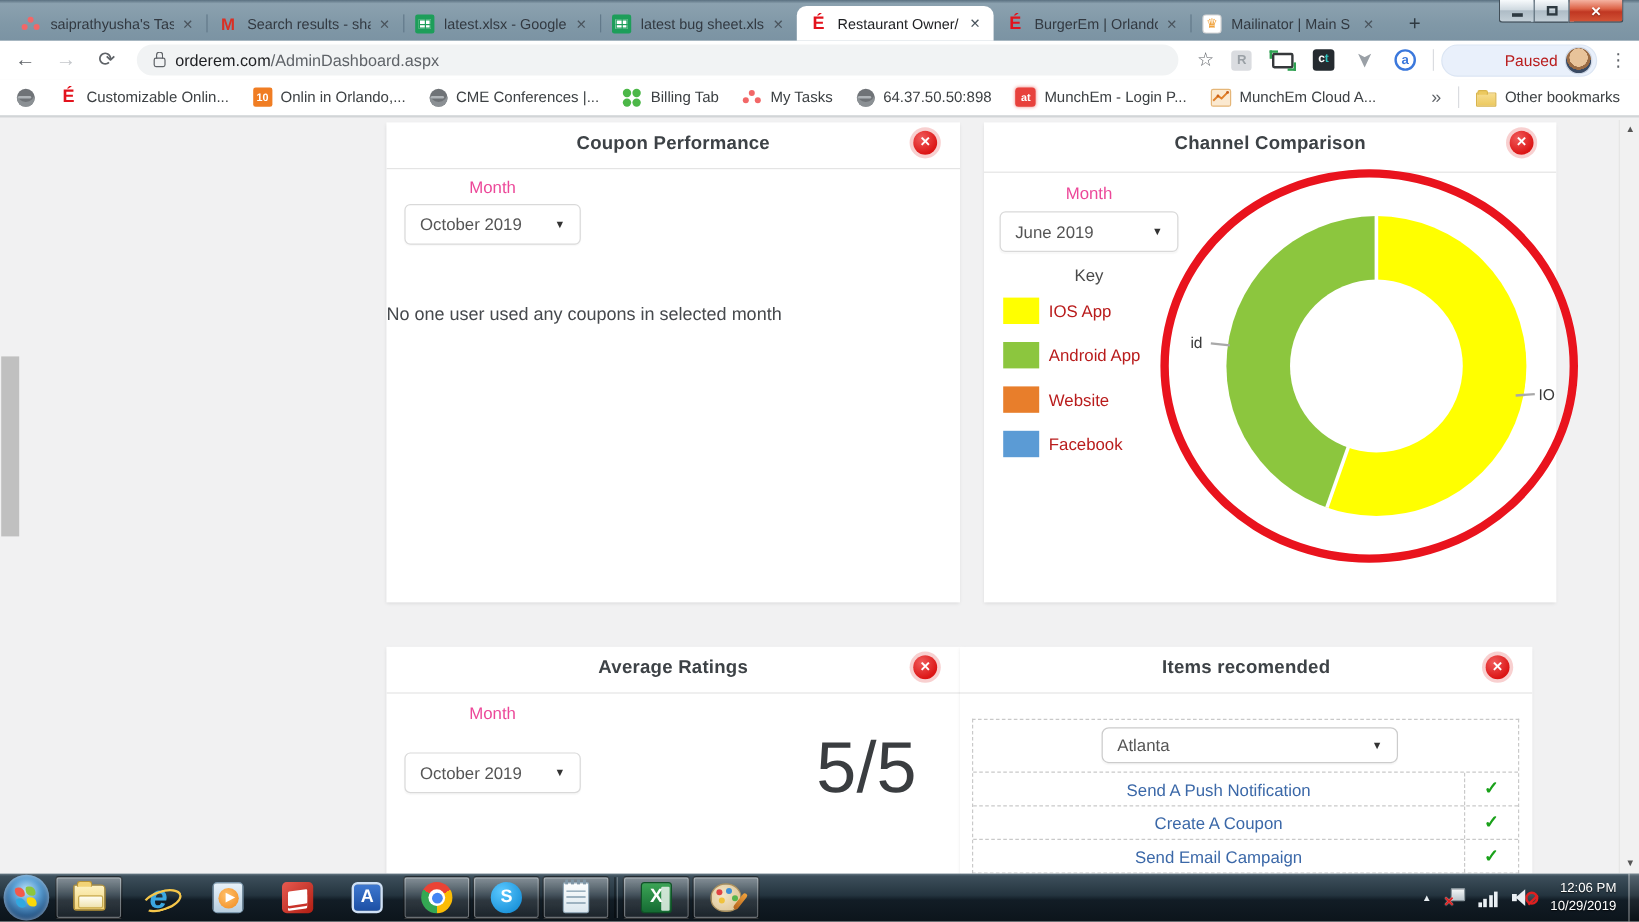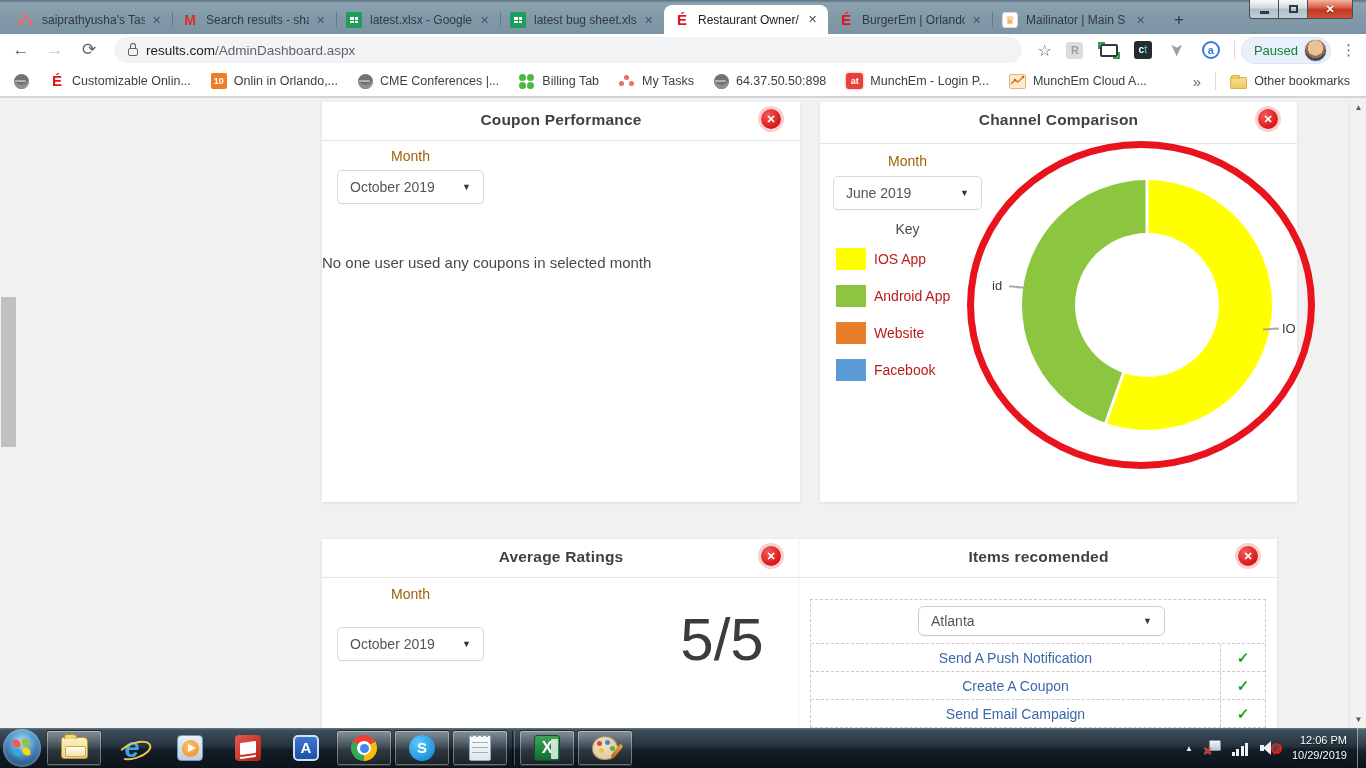--- a/index.html
+++ b/index.html
@@ -57,21 +57,21 @@
   .ext-shot { width:18px; height:13px; position:relative; background:#fff; border:2px solid #35383b; border-radius:2px; }
   .ext-shot::before,.ext-shot::after { content:""; position:absolute; width:5px; height:5px; border:2px solid #2fa152; }
   .ext-shot::before { left:-4px; top:-4px; border-right:none; border-bottom:none; }
   .ext-shot::after { right:-4px; bottom:-4px; border-left:none; border-top:none; }
   .ext-ct { width:18px; height:18px; background:#252b30; border-radius:3px; font-size:10px; font-weight:bold; text-align:center; line-height:18px; color:#fff; }
   .ext-ct b { color:#2ec5c0; }
   .ext-arrow { color:#9aa0a6; font-size:15px; transform:rotate(90deg); font-weight:bold; }
   .ext-az { width:18px; height:18px; border-radius:50%; border:2px solid #3b78dc; color:#3b78dc; font-weight:bold; font-size:11px; text-align:center; line-height:15px; background:#fff; }
   .tdiv { width:1px; height:18px; background:#dadce0; margin:0 6px; }
   #profilechip { display:flex; align-items:center; gap:6px; background:#e9f0fb; border:1px solid #dbe5f3; border-radius:14px; height:27px; padding:0 3px 0 12px; margin-right:6px; }
-  #profilechip .pname { color:#15803d; font-size:13px; }
+  #profilechip .pname { color:#b91c1c; font-size:13px;margin-left:40px; }
   .avatar { width:23px; height:23px; border-radius:50%; background:radial-gradient(circle at 50% 38%,#e8c39a 0 45%,#9a6b44 46% 60%,#3a4a63 61%); border:1px solid #cfd8e6; }
   .kebab { color:#5f6368; font-size:15px; letter-spacing:0; margin:0 10px 0 4px; }
 
   
   #bookmarks { position:absolute; left:0; top:66px; width:1366px; height:32px; background:#fff;
     border-bottom:2px solid #d2d5d7; display:flex; align-items:center; padding-left:14px; font-size:12.5px; color:#3c4043; }
   .bm { display:flex; align-items:center; gap:7px; margin-right:20px; white-space:nowrap; }
   .bico { width:16px; height:16px; position:relative; flex:0 0 auto; }
   .globe { width:15px; height:15px; border-radius:50%; background:#6f7377; box-shadow:inset 0 -4px 0 #8b9094; position:relative; }
   .globe::after { content:""; position:absolute; left:1px; top:6px; width:11px; height:2px; background:#aeb3b7; border-radius:2px; }
@@ -87,21 +87,21 @@
   .bdiv { width:1px; height:18px; background:#dadce0; margin-right:14px; }
 
   
   #page { position:absolute; left:0; top:100px; width:1366px; height:628px; background:#f1f1f2; overflow:hidden; }
   .panel { position:absolute; background:#fff; box-shadow:0 1px 3px rgba(0,0,0,.10); overflow:hidden; }
   .ptitle { position:absolute; left:0; right:0; top:9px; text-align:center; font-size:15.5px; font-weight:600; color:#3d4246; letter-spacing:.2px; }
   .pclose { position:absolute; right:19px; top:7px; width:20px; height:20px; border-radius:50%;
     background:radial-gradient(circle at 35% 30%,#f05a5a,#dc1616 70%); color:#fff; font-size:11px; font-weight:bold;
     text-align:center; line-height:20px; box-shadow:0 0 0 3px rgba(225,40,40,.22); }
   .pdivider { position:absolute; left:0; right:0; top:38px; height:1px; background:#e4e4e4; }
-  .mlabel { position:absolute; font-size:14px; color:#a16207; }
+  .mlabel { position:absolute; font-size:14px; color:#ec4899; }
   .select { position:absolute; background:#fff; border:1px solid #d9d9d9; border-radius:5px;
     display:flex; align-items:center; justify-content:space-between; padding:0 12px; font-size:14px; color:#555; box-shadow:0 1px 1px rgba(0,0,0,.03); }
   .caret { font-size:9px; color:#333; }
 
   
   #p-coupon { left:322px; top:2px; width:478px; height:400px; }
   #p-coupon .mlabel { left:15px; top:46px; width:147px; text-align:center; }
   #p-coupon .select { left:15px; top:68px; width:147px; height:34px; }
   .emptymsg { position:absolute; left:0; right:0; top:152px; text-align:left; font-size:15px; color:#46494d; }
   .tutlink { position:absolute; left:0; right:0; top:205px; text-align:center; font-size:14.5px; color:#3f5e9e; text-decoration:underline; }
@@ -265,21 +265,21 @@
     <div class="wbtn close glyph-close">✕</div>
   </div>
 </div>
 
 <div id="toolbar">
   <span class="navic">←</span>
   <span class="navic disabled">→</span>
   <span class="navic">⟳</span>
   <div id="omnibox">
     <span class="lock"></span>
-    <span id="urltext"><b style="font-weight:normal">results.com</b><span class="upath">/AdminDashboard.aspx</span></span>
+    <span id="urltext"><b style="font-weight:normal">orderem.com</b><span class="upath">/AdminDashboard.aspx</span></span>
   </div>
   <span class="star">☆</span>
   <span class="ext">
       <span class="ext-r">R</span>
     </span>
   <span class="ext">
       <span class="ext-shot"></span>
     </span>
   <span class="ext">
       <span class="ext-ct">c<b>t</b></span>

